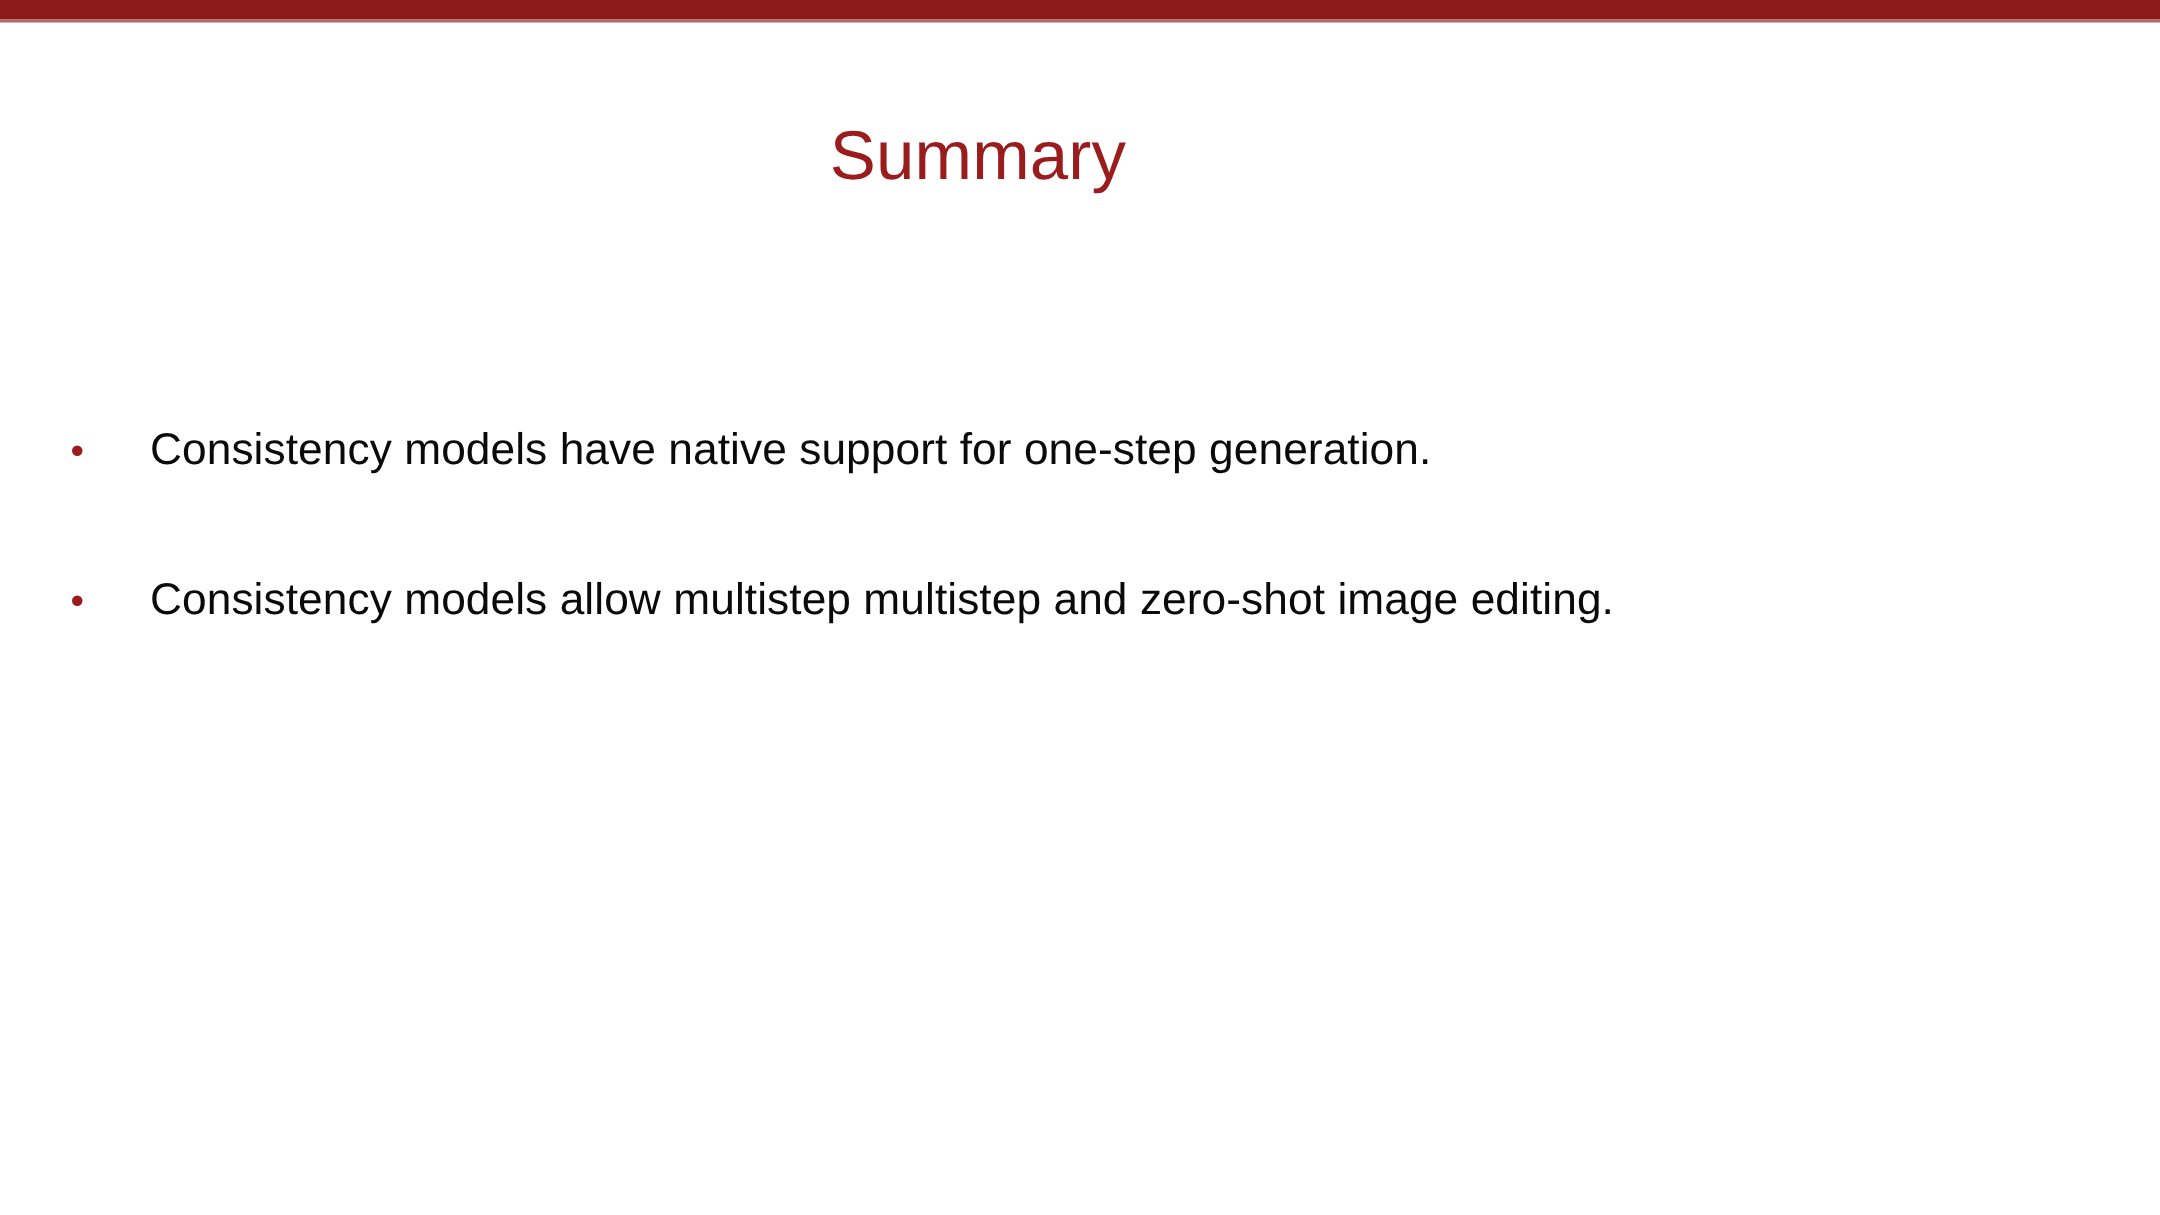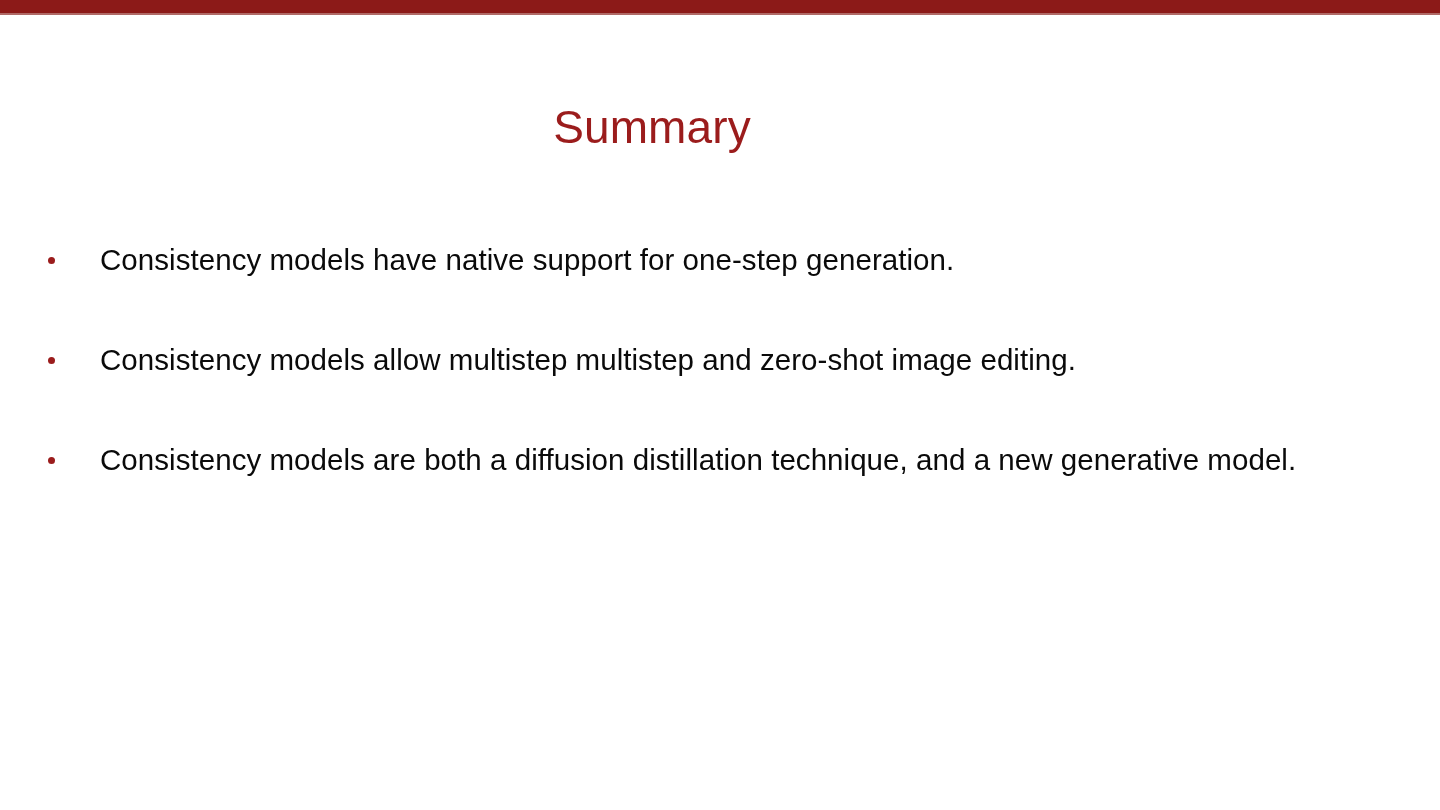--- a/index.html
+++ b/index.html
@@ -38,21 +38,21 @@
     top: 13px;
     width: 1440px;
     height: 2px;
     background: #b06a67;
   }
 
   
   .title-wrap {
     position: absolute;
     left: 0;
-    top: 68px;
+    top: 44px;
     width: 1304px;
     text-align: center;
   }
   .slide-title {
     display: inline-block;
     font-size: 46px;
     line-height: 56px;
     font-weight: normal;
     color: #9b1c1c;
     letter-spacing: 0.1px;
@@ -85,20 +85,21 @@
     background: #9b1c1c;
   }
   .bullet-text {
     display: block;
     font-size: 29.5px;
     line-height: 43px;
     color: #0a0a0a;
     font-weight: normal;
     letter-spacing: 0.05px;
     max-width: 1300px;
+    margin-top: 40px;
   }
   
   .bullet-row.wraps .bullet-text {
     max-width: 1200px;
   }
 </style>
 </head>
 <body>
 
 <div class="slide">
@@ -115,20 +116,16 @@
     <div class="bullet-row">
       <span class="bullet-marker"></span>
       <span class="bullet-text">Consistency models have native support for one-step generation.</span>
     </div>
 
     <div class="bullet-row">
       <span class="bullet-marker"></span>
       <span class="bullet-text">Consistency models allow multistep multistep and zero-shot image editing.</span>
     </div>
 
-    <div class="bullet-row wraps">
-      <span class="bullet-marker"></span>
-      <span class="bullet-text">Consistency models are both a diffusion distillation technique, and a new generative model.</span>
-    </div>
 
   </div>
 
 </div>
 
 </body></html>

